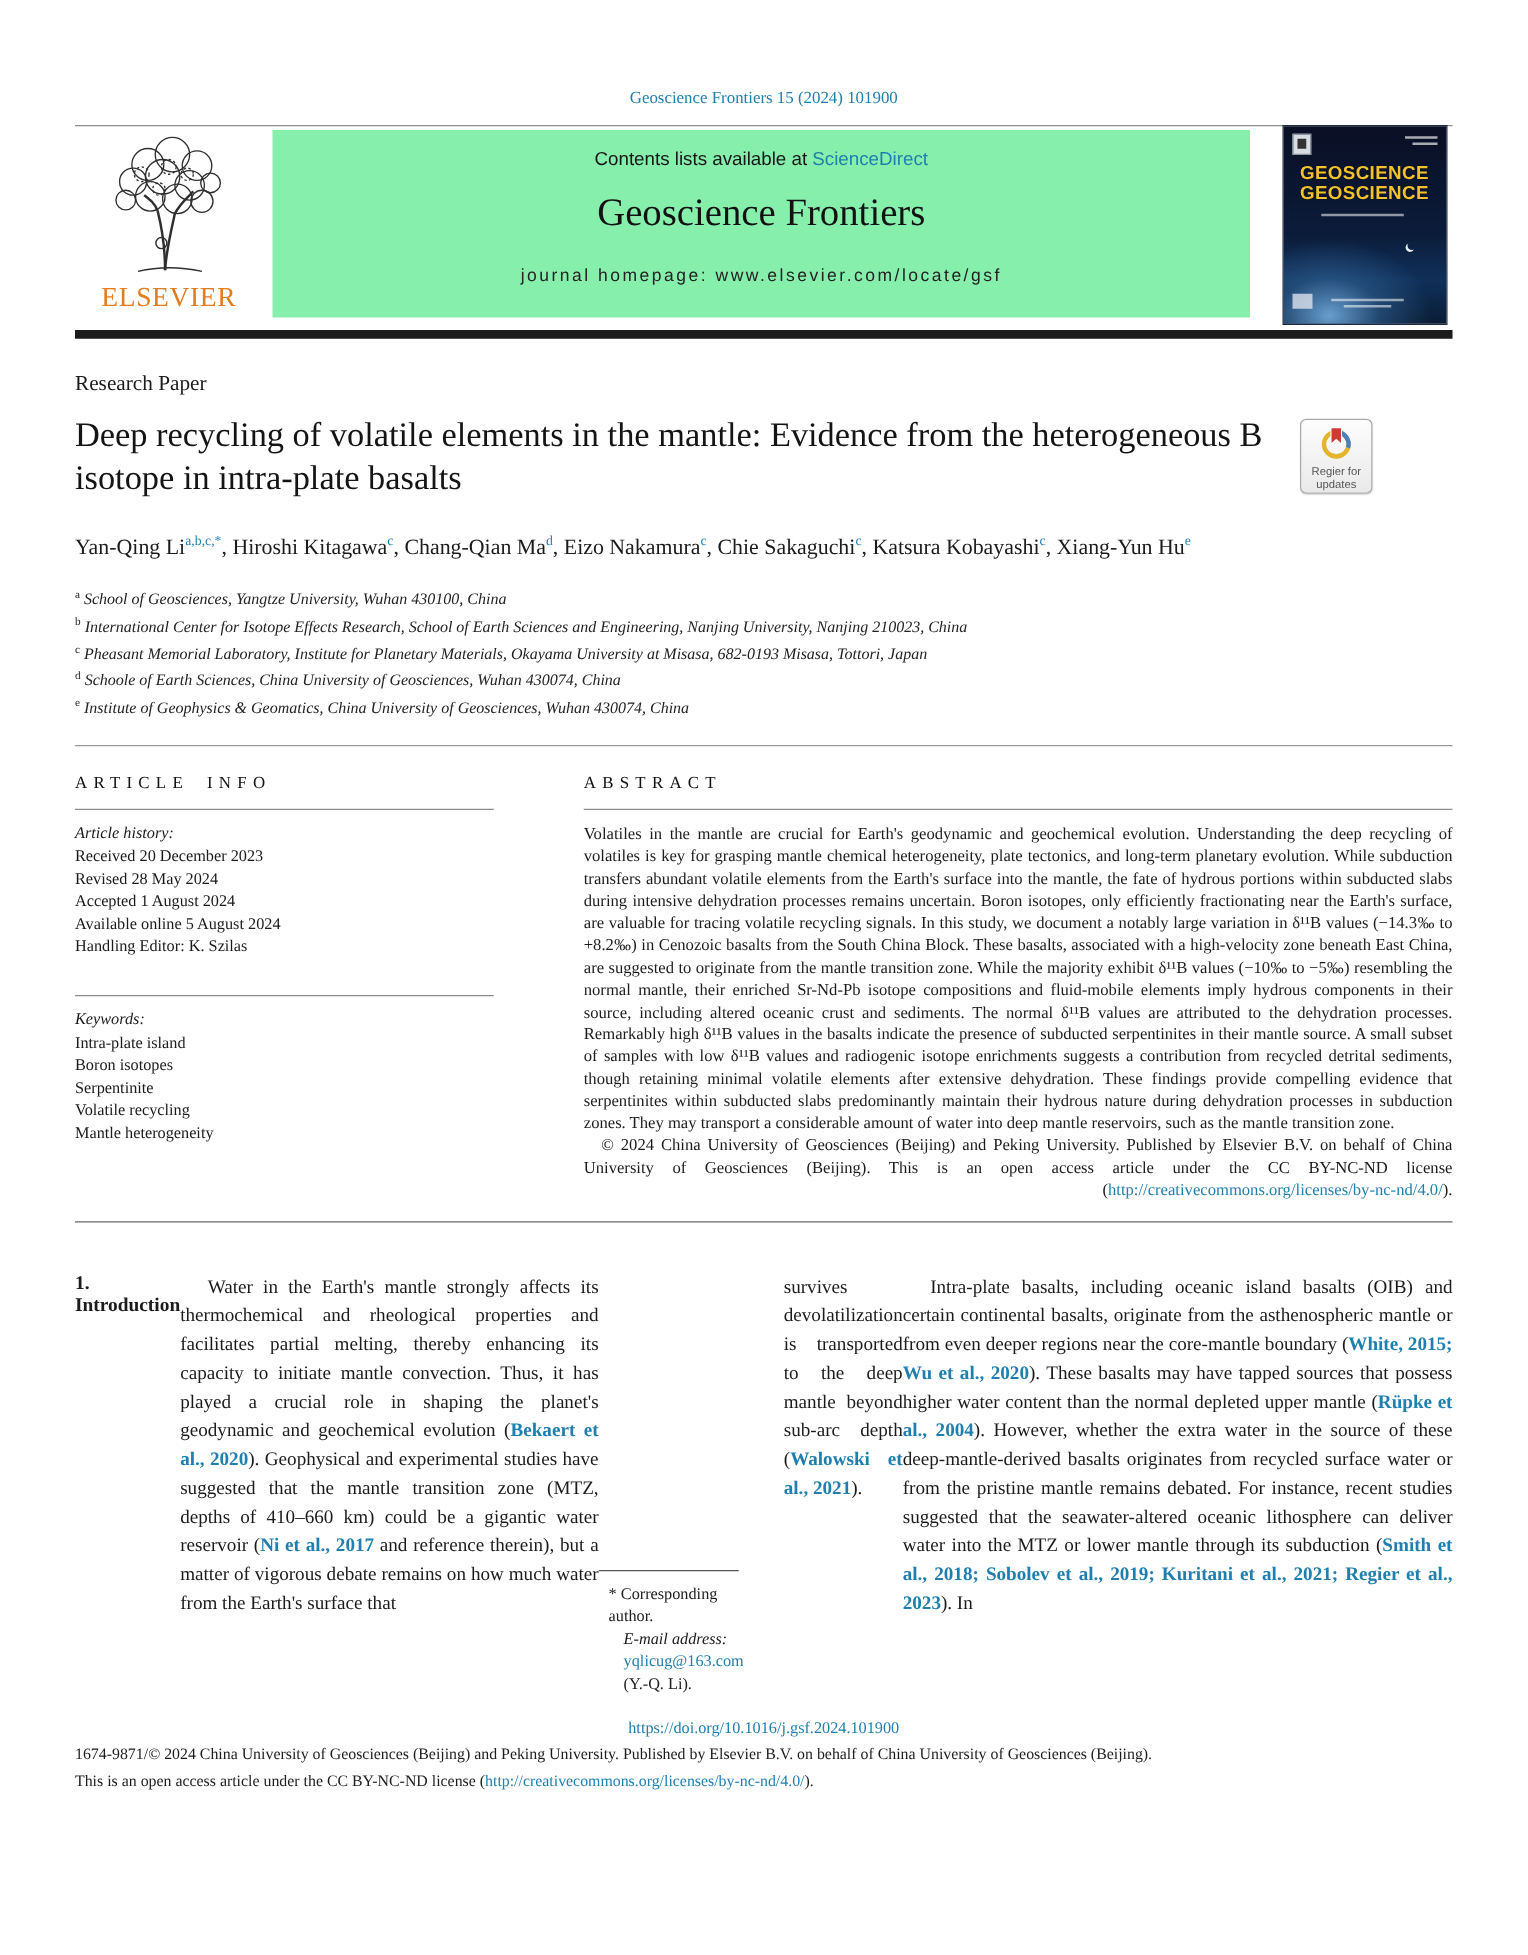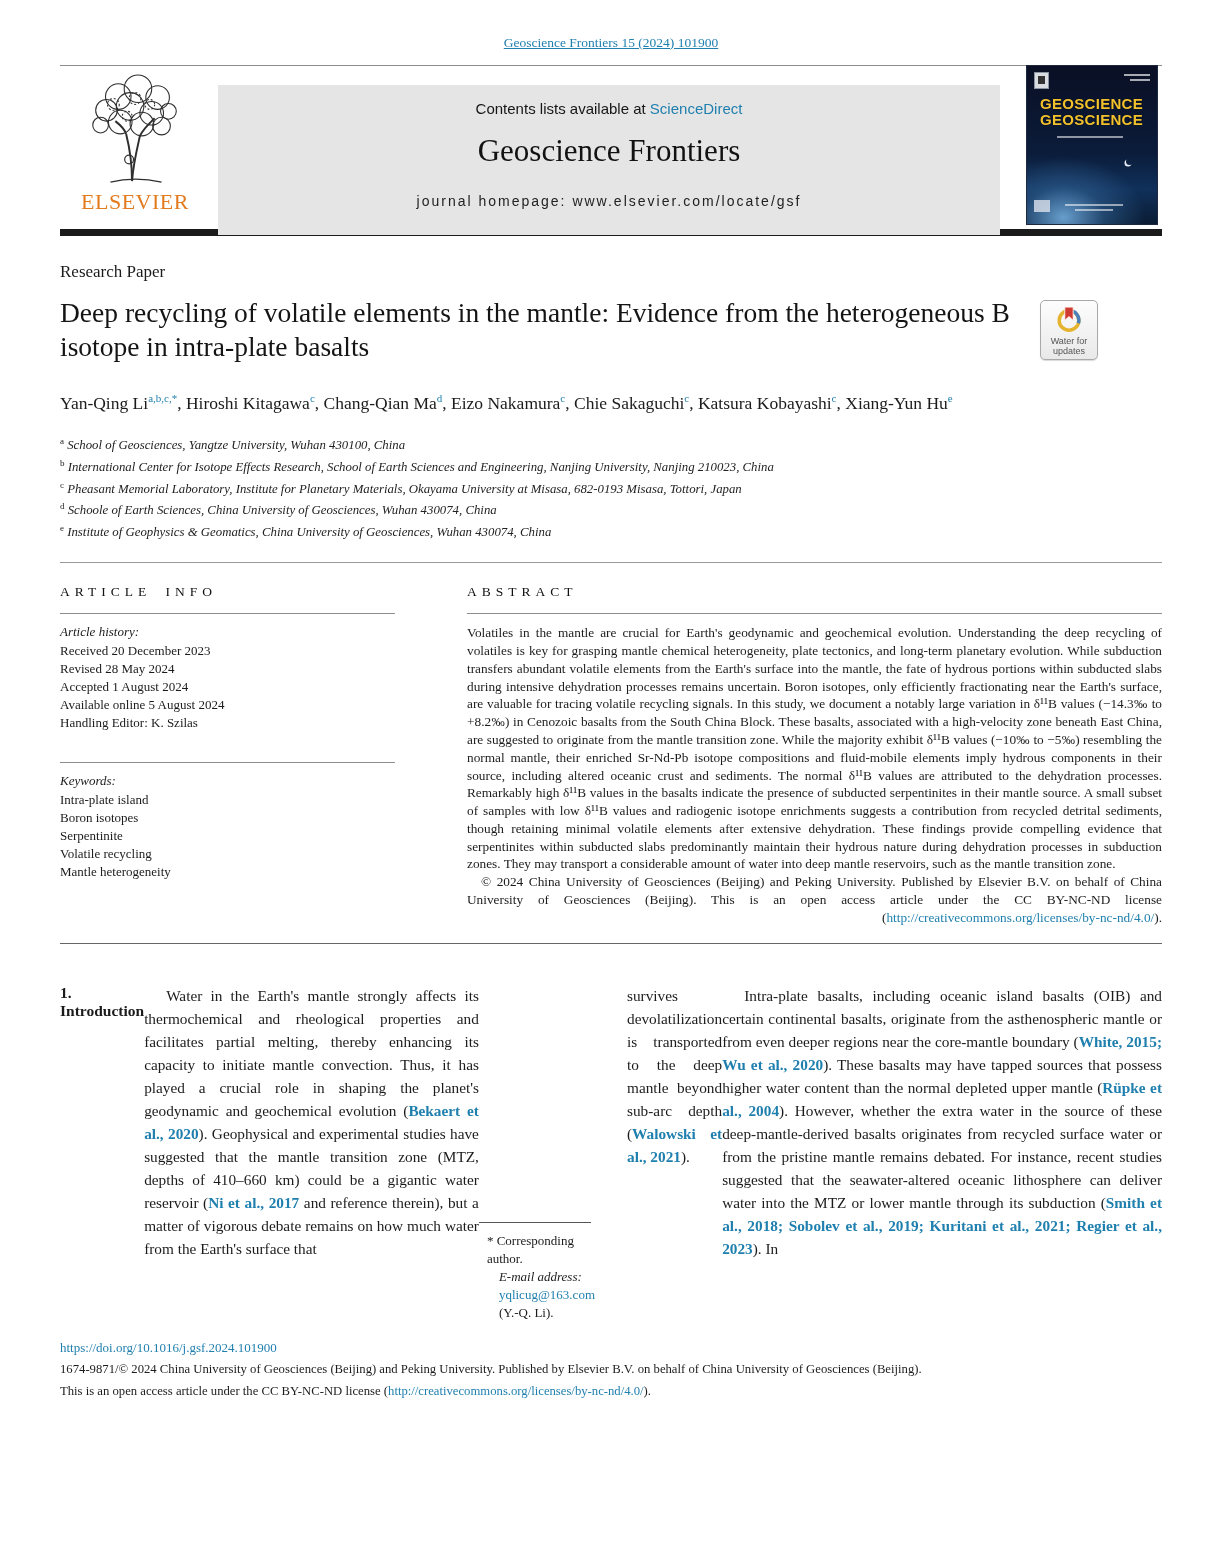--- a/index.html
+++ b/index.html
@@ -2,26 +2,26 @@
 <html style="--link: #1f7fae; --orange: #e37b1f; --coveryellow: #f2c22e;"><head>
 <meta charset="utf-8">
 <style>
   html,body{margin:0;padding:0;background:#fff;}
   .page{position:relative;width:1222px;height:1564px;margin:0 auto;background:#fff;
         font-family:"Liberation Serif",serif;color:#1b1b1b;overflow:hidden;}
   .sans{font-family:"Liberation Sans",sans-serif;}
   a,.lnk{color:var(--link,#1f7fae);text-decoration:none;cursor:pointer;}
 
   
-  .citation{padding-top:35px;text-align:center;font-size:13.5px;color:var(--link,#1f7fae);text-decoration:underline;}
+  .citation{padding-top:70px;text-align:center;font-size:13.5px;color:var(--link,#1f7fae);}
   .topline{margin:14px 60px 0;border-top:1px solid #8d8d8d;}
   .head-row{position:relative;margin:3px 60px 0;height:152px;}
   .elsevier{position:absolute;left:0;top:2px;width:150px;height:150px;text-align:center;}
   .elsevier-label{font-size:22px;letter-spacing:.5px;color:var(--orange,#e37b1f);margin-top:-2px;}
-  .banner{position:absolute;left:158px;right:162px;top:16px;height:150px;background:#e5e5e5;text-align:center;}
+  .banner{position:absolute;left:158px;right:162px;top:0;height:150px;background:#86efac;text-align:center;}
   .contents-line{padding-top:15px;font-size:15px;color:#161616;}
   .journal-name{margin-top:16px;font-size:31px;color:#121212;}
   .homepage{margin-top:24px;font-size:14px;letter-spacing:2px;color:#222;}
   .cover{position:absolute;right:4px;top:-4px;width:130px;height:158px;background:
      radial-gradient(90% 55% at 28% 96%, rgba(120,180,230,.85) 0%, rgba(50,100,150,.55) 35%, rgba(20,50,90,0) 70%),
      linear-gradient(180deg,#0a0f24 0%,#0b1c3a 55%,#10305a 78%,#0a1c33 100%);
      border:1px solid #1c2940;overflow:hidden;}
   .cover-logo{position:absolute;left:7px;top:6px;width:13px;height:15px;background:#d9dde2;border:1px solid #8a93a0;}
   .cover-logo:after{content:"";display:block;margin:3px auto 0;width:7px;height:8px;background:#333;}
   .cover-tr-bar{position:absolute;right:7px;height:2px;background:rgba(255,255,255,.65);}
@@ -71,21 +71,21 @@
   .body-p.indent{text-indent:22px;}
   .ref-link{color:var(--link,#1f7fae);font-weight:bold;}
   .footnote{margin-top:auto;font-size:13px;line-height:18px;}
   .fn-rule{width:112px;border-top:1px solid #555;margin-bottom:9px;}
   .fn-line1{padding-left:8px;}
   .fn-line2{padding-left:20px;}
   .em-label{font-style:italic;}
 
   
   .footer{margin:18px 60px 0;}
-  .doi{font-size:13px;}
+  .doi{font-size:13px;text-align:center;}
   .foot-small{font-size:12.7px;line-height:17px;color:#1c1c1c;margin-top:5px;}
 </style>
 </head>
 <body>
 
 <div class="page">
 
   <div class="citation">Geoscience Frontiers 15 (2024) 101900</div>
   <div class="topline"></div>
 
@@ -149,21 +149,21 @@
 
   <div class="title-row">
     <div class="title">Deep recycling of volatile elements in the mantle: Evidence from the heterogeneous B isotope in intra-plate basalts</div>
     <div class="badge">
       <svg width="28" height="28" viewBox="0 0 40 40">
         <circle cx="20" cy="22" r="14" fill="none" stroke="#e5b42e" stroke-width="5"></circle>
         <path d="M20 8 A14 14 0 0 1 33.5 26" fill="none" stroke="#4a80bd" stroke-width="5"></path>
         <path d="M14 3 h12 v19 l-6 -5.5 l-6 5.5 z" fill="#d13a30" stroke="#fff" stroke-width="1.2"></path>
       </svg>
       <div class="badge-text">
-        <div>Water for</div>
+        <div>Regier for</div>
         <div>updates</div>
       </div>
     </div>
   </div>
 
   <div class="authors"><span>Yan-Qing Li</span><sup>a,b,c,*</sup><span>, Hiroshi Kitagawa</span><sup>c</sup><span>, Chang-Qian Ma</span><sup>d</sup><span>, Eizo Nakamura</span><sup>c</sup><span>, Chie Sakaguchi</span><sup>c</sup><span>, Katsura Kobayashi</span><sup>c</sup><span>, Xiang-Yun Hu</span><sup>e</sup></div>
 
   <div class="affils">
     <div><sup>a</sup> <span>School of Geosciences, Yangtze University, Wuhan 430100, China</span></div>
     <div><sup>b</sup> <span>International Center for Isotope Effects Research, School of Earth Sciences and Engineering, Nanjing University, Nanjing 210023, China</span></div>

